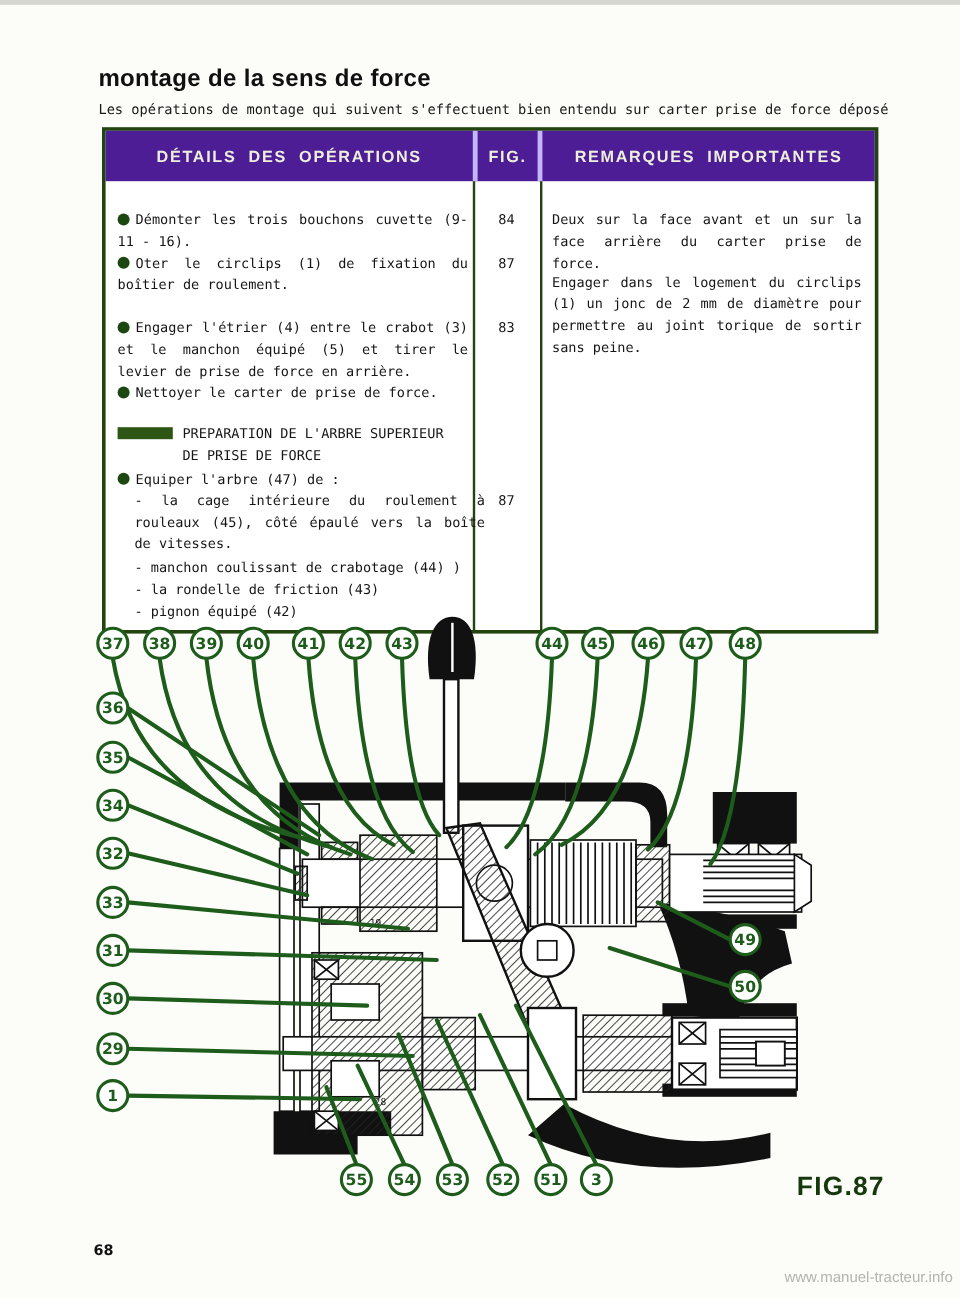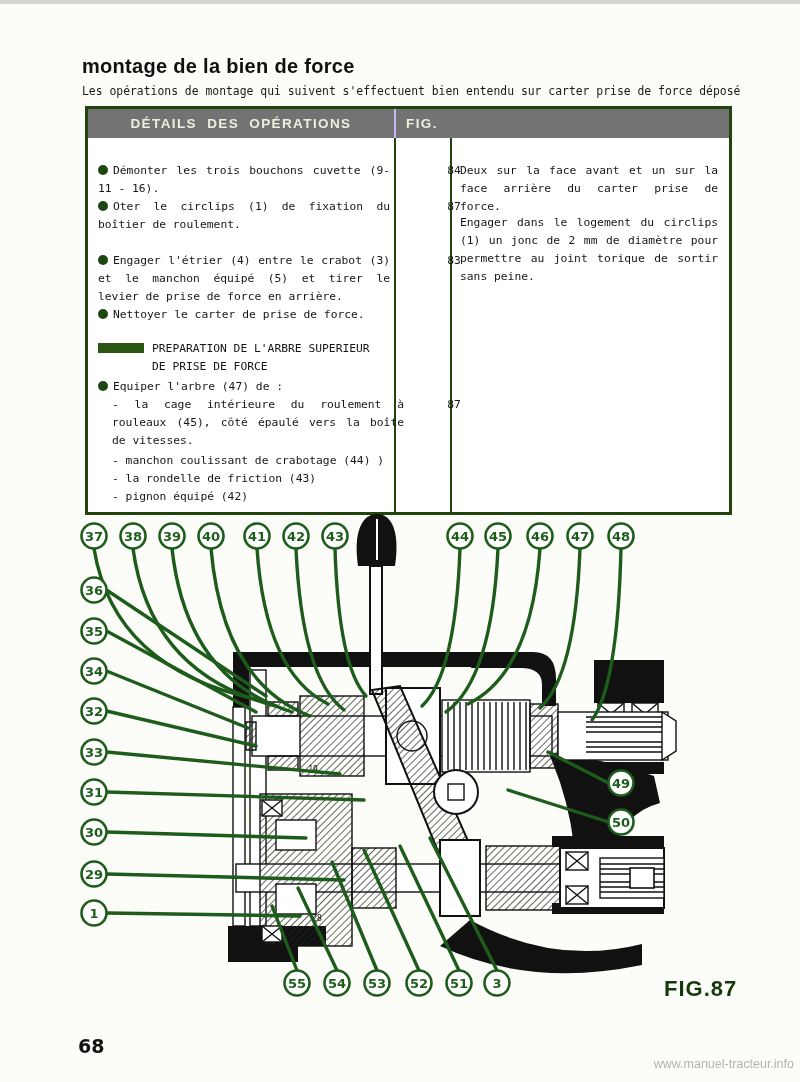--- a/index.html
+++ b/index.html
@@ -5,59 +5,60 @@
   html,body{margin:0;padding:0;background:#e8e8e4;}
   .page{position:relative;width:800px;height:1082px;background:#fcfcf9;overflow:hidden;
         font-family:"DejaVu Sans Mono",monospace;color:#161616;}
   .scan-edge{position:absolute;left:0;top:0;width:800px;height:4px;background:#d6d6d0;}
   .title{position:absolute;left:82px;top:55px;margin:0;font-family:"Liberation Sans",sans-serif;
          font-weight:bold;font-size:20px;letter-spacing:.3px;color:#101010;}
   .subtitle{position:absolute;left:82px;top:84px;font-size:11.4px;white-space:nowrap;color:#1a1a1a;}
 
   
   .optable{position:absolute;left:85px;top:106px;width:641px;border:3px solid #23430f;background:#fff;}
-  .thead{display:grid;grid-template-columns:306px 54px auto;height:29px;background:#737373;}
+  .thead{display:grid;grid-template-columns:306px 54px auto;height:42px;background:#4c1d95;}
   .th{display:flex;align-items:center;justify-content:center;color:#edefdd;
       font-family:"Liberation Sans",sans-serif;font-weight:bold;font-size:13.5px;
       letter-spacing:1.4px;word-spacing:5px;}
-  .th.c2,.th.c3{border-left:2px solid #c4b5fd;text-align:right;}
+  .th.c2,.th.c3{border-left:4px solid #c4b5fd;text-align:right;}
   .tbody{position:relative;height:374px;font-size:11.3px;line-height:18px;}
   .colsep{position:absolute;top:0;bottom:0;width:2px;background:#23430f;}
   .colsep.s1{left:306px;} .colsep.s2{left:362px;}
   .cell{position:absolute;}
   .opcell{left:10px;width:292px;text-align:justify;}
   .opcell.sub{padding-left:14px;}
-  .figcell{left:308px;width:52px;text-align:center;padding-left:32px;}
+  .figcell{left:308px;width:52px;text-align:center;}
   .rkcell{left:372px;width:258px;text-align:justify;white-space:pre-line;}
   .secbar{display:inline-block;width:46px;height:10px;background:#2d5514;margin-right:8px;vertical-align:-1px;}
   .secline2{margin-left:54px;}
   .bullet{display:inline-block;width:10px;height:10px;border-radius:50%;background:#1c4711;
           margin-right:5px;vertical-align:-1px;}
 
   
   #fig{position:absolute;left:0;top:0;pointer-events:none;}
   .figlabel{position:absolute;left:664px;top:976px;font-family:"Liberation Sans",sans-serif;
             font-weight:bold;font-size:22px;letter-spacing:1px;color:#16380d;}
   .pagenum{position:absolute;left:78px;top:1035px;font-family:"DejaVu Sans",sans-serif;
-           font-weight:bold;font-size:19px;color:#111;}
+           font-weight:bold;font-size:12px;color:#111;}
   .watermark{position:absolute;right:6px;top:1057px;font-family:"Liberation Sans",sans-serif;
              font-size:12.5px;color:#b3b3af;}
 </style>
 </head>
 <body>
 
 <div class="page">
   <div class="scan-edge"></div>
-  <h1 class="title">montage de la bien de force</h1>
+  <h1 class="title">montage de la sens de force</h1>
   <div class="subtitle">Les opérations de montage qui suivent s'effectuent bien entendu sur carter prise de force déposé</div>
 
   <div class="optable">
     <div class="thead">
       <div class="th c1">DÉTAILS DES OPÉRATIONS</div>
       <div class="th c2">FIG.</div>
+      <div class="th c3">REMARQUES IMPORTANTES</div>
     </div>
     <div class="tbody" id="tbody">
       <div class="colsep s1"></div>
       <div class="colsep s2"></div>
         <div class="cell opcell" style="top: 24px;"><span class="bullet"></span>Démonter les trois bouchons cuvette (9-11 - 16).</div>
         <div class="cell figcell" style="top: 24px;">84</div>
         <div class="cell rkcell" style="top: 24px;">Deux sur la face avant et un sur la face arrière du carter prise de force.</div>
         <div class="cell opcell" style="top: 60px;"><span class="bullet"></span>Oter le circlips (1) de fixation du boîtier de roulement.</div>
         <div class="cell figcell" style="top: 60px;">87</div>
         <div class="cell rkcell" style="top: 60px; margin-top: 16px;">Engager dans le logement du circlips (1) un jonc de 2 mm de diamètre pour permettre au joint torique de sortir sans peine.</div>

